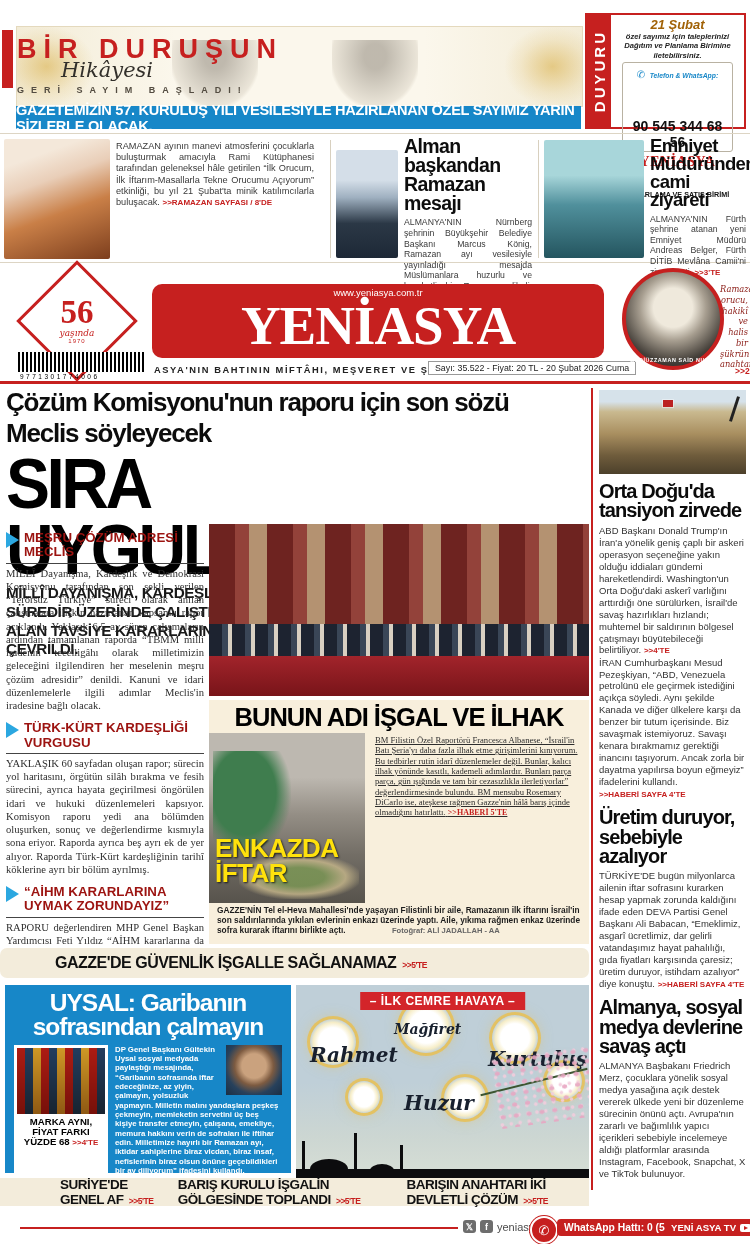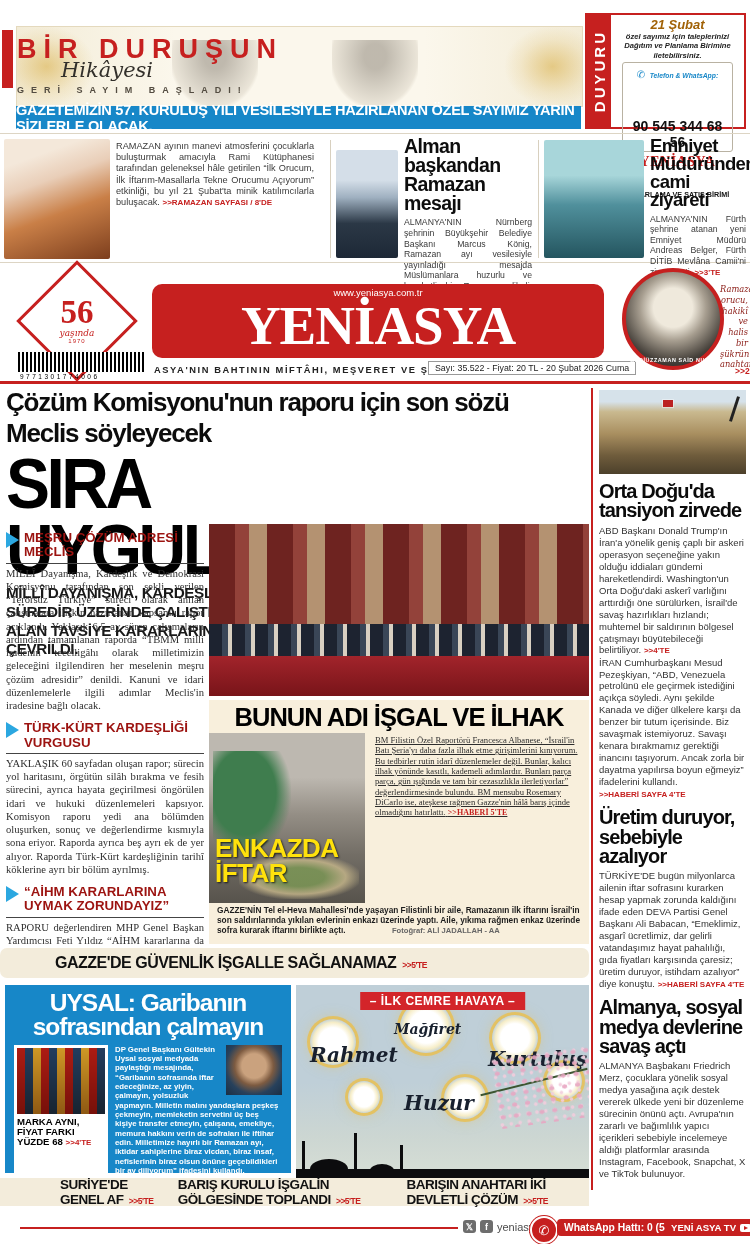--- a/index.html
+++ b/index.html
@@ -125,21 +125,21 @@
      padding-left:55px;font-weight:bold;letter-spacing:-.5px;color:#111;box-sizing:border-box;}
   .strip1{top:948px;height:30px;font-size:16px;border-radius:7px;}
   .strip2{top:1178px;height:28px;font-size:13.5px;padding-left:60px;gap:12px;}
   .strip .ref{font-size:8.5px;margin-left:2px;}
 
   
   .uysal{position:absolute;left:5px;top:985px;width:286px;height:188px;background:#1787c8;color:#fff;
      padding:6px 9px;box-sizing:border-box;overflow:hidden;}
   .uy-h{font-size:24.5px;font-weight:bold;letter-spacing:-1px;line-height:.97;text-align:center;}
   .uy-row{display:flex;gap:7px;margin-top:6px;}
-  .uy-inset{width:88px;background:#fff;color:#000;padding:3px;text-align:left;flex:none;}
+  .uy-inset{width:88px;background:#fff;color:#000;padding:3px;text-align:center;flex:none;}
   .uy-img{height:66px;background:
      linear-gradient(180deg,rgba(216,168,106,.9),rgba(140,86,40,.9)),
      repeating-linear-gradient(90deg,#c82828 0 8px,#2858c8 8px 16px,#f0dc50 16px 24px);
      background-blend-mode:multiply;}
   .uy-cap{font-size:9.6px;font-weight:bold;margin-top:3px;line-height:1.05;}
   .uy-txt{flex:1;font-size:7.8px;line-height:1.2;font-weight:bold;}
   .uy-port{float:right;width:56px;height:50px;margin:0 0 3px 5px;
      background:radial-gradient(circle at 50% 42%,#caa27e 0 30%,#7d5b41 48%,#27415c 70%,#1a2e44);}
 
   

